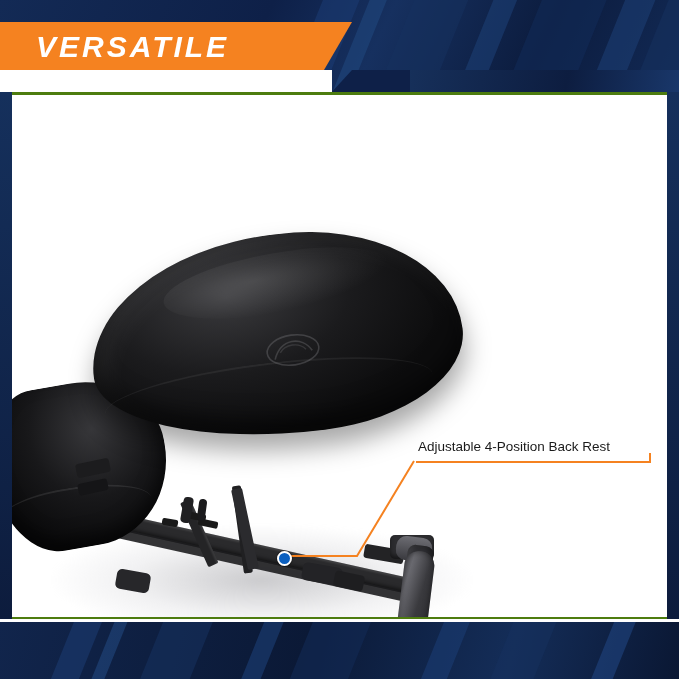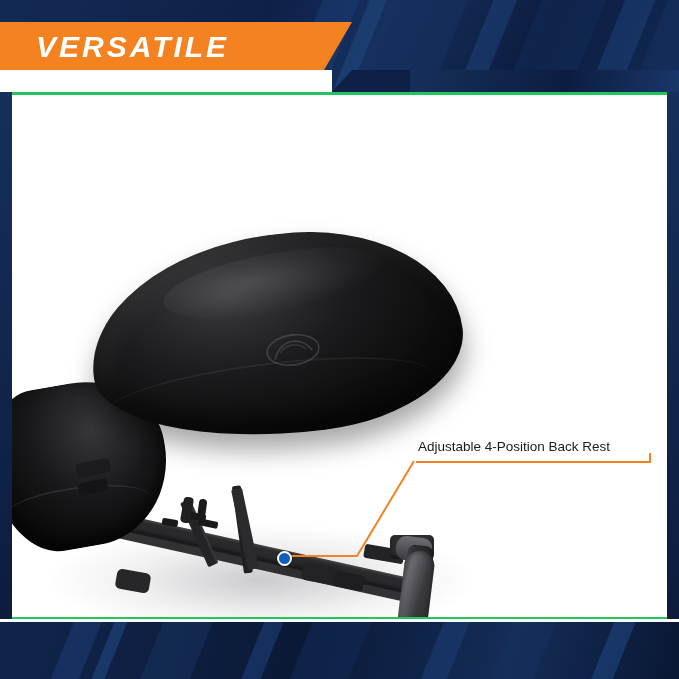--- a/index.html
+++ b/index.html
@@ -1,17 +1,17 @@
 <!DOCTYPE html>
 <html><head>
 <meta charset="utf-8">
 <style>
   html,body{margin:0;padding:0;background:#fff;}
   body{width:679px;height:679px;overflow:hidden;font-family:"Liberation Sans",sans-serif;}
-  #stage{position:relative;width:679px;height:679px;background:#22c55e;overflow:hidden;}
+  #stage{position:relative;width:679px;height:679px;background:#4d7c0f;overflow:hidden;}
 
   
   .banner{position:absolute;left:0;top:0;width:679px;height:92px;overflow:hidden;background:#0b1b3a;}
   .banner .bg{position:absolute;inset:0;
     background:
       linear-gradient(115deg,#132a55 0%,#0e2048 38%,#16305f 55%,#0c1c3e 78%,#122a56 100%);}
   .banner .stripe{position:absolute;top:-40px;height:200px;width:34px;transform:rotate(22deg);opacity:.55;}
   .banner .s1{left:300px;background:#1b3c74;}
   .banner .s2{left:346px;width:16px;background:#21487f;}
   .banner .s3{left:392px;width:50px;background:#16315f;}

